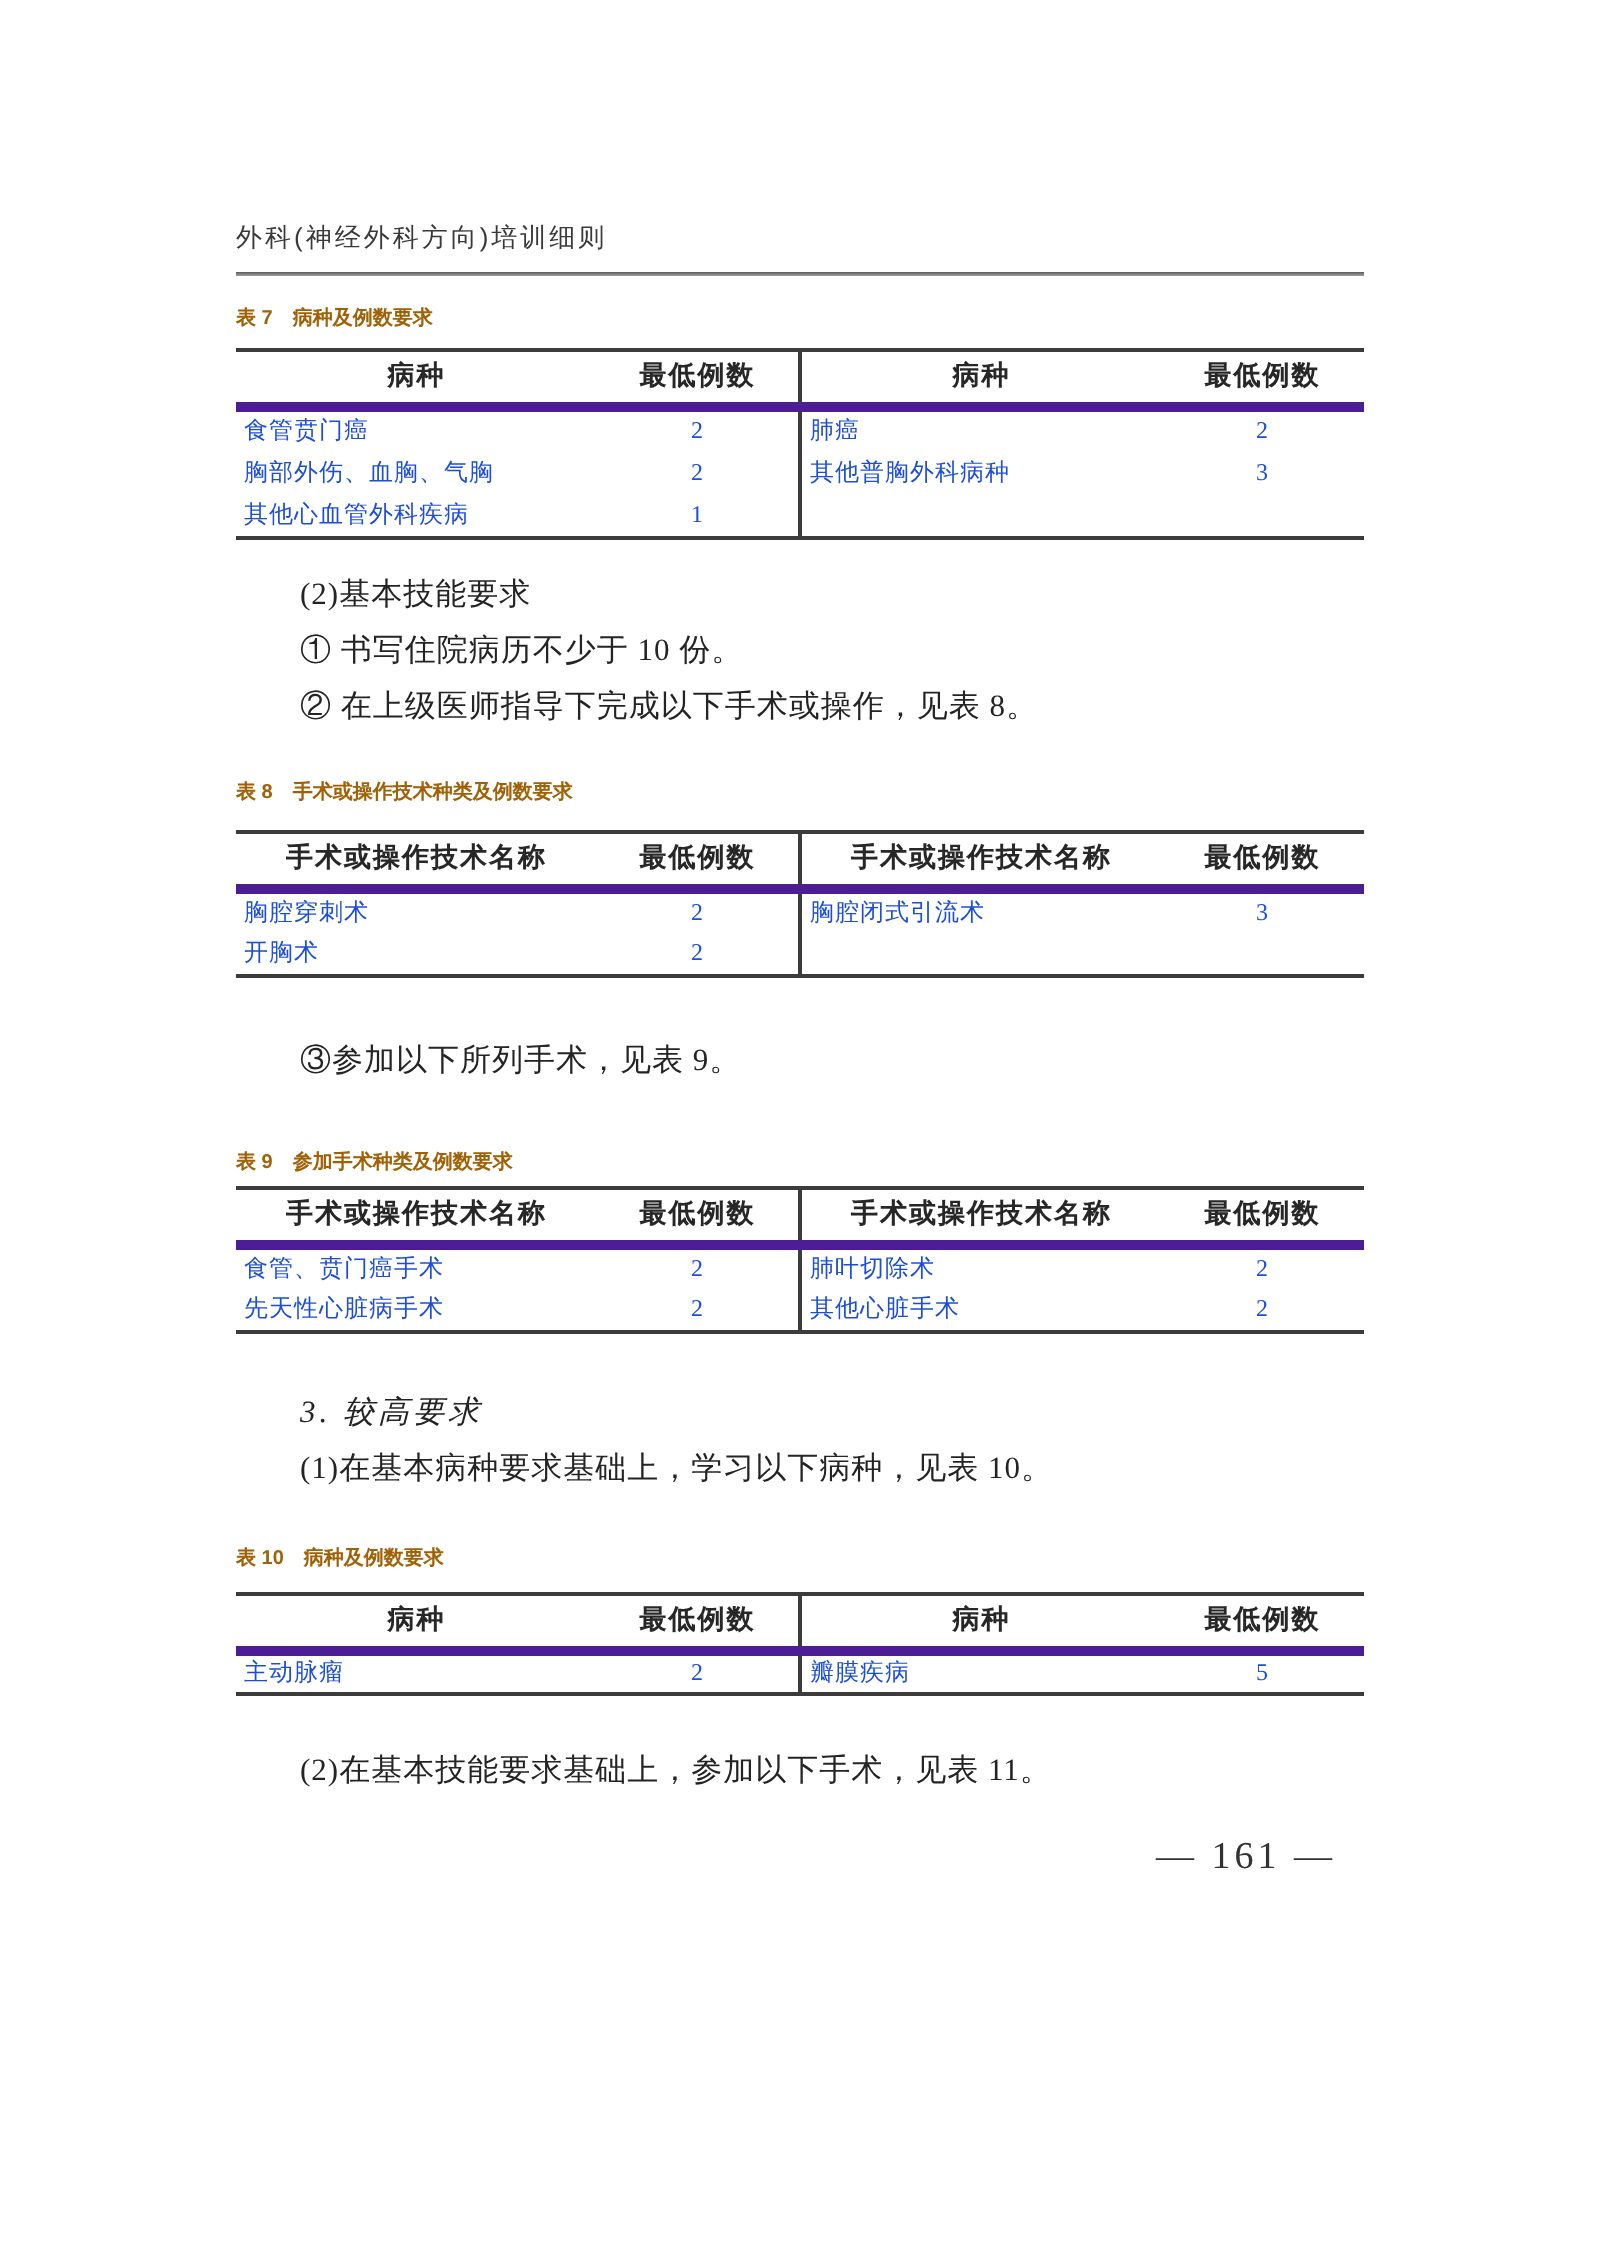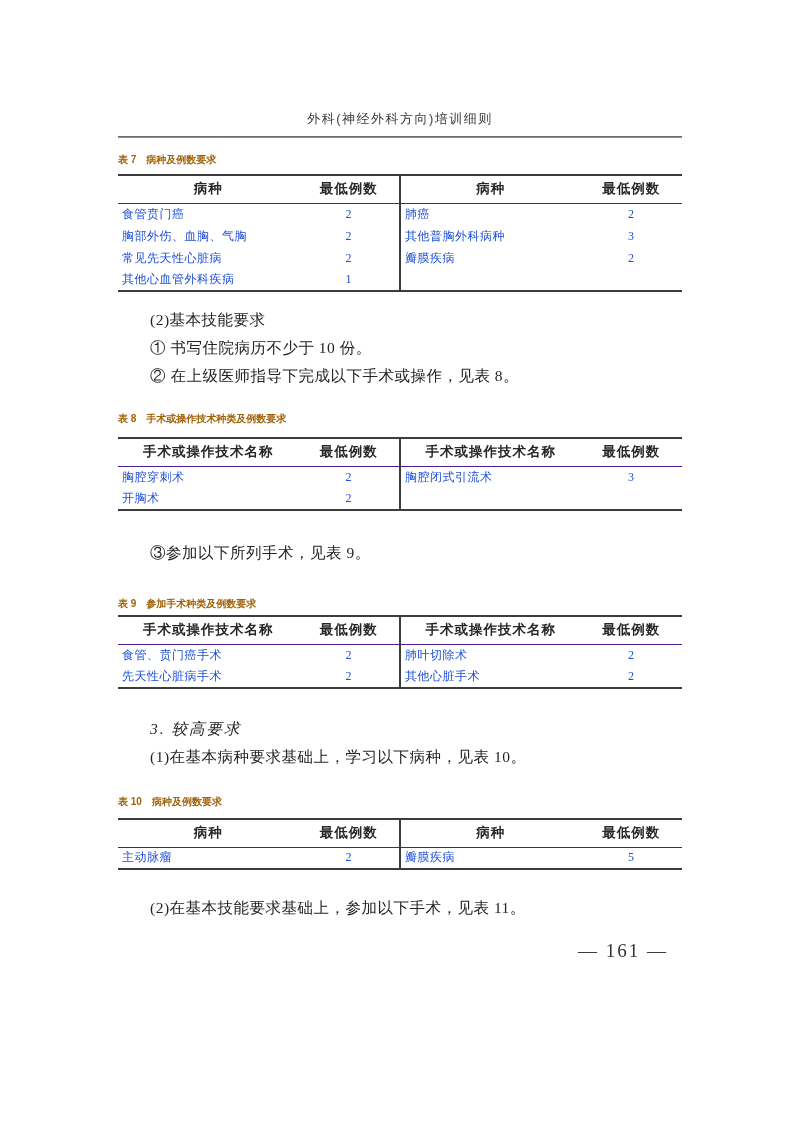--- a/index.html
+++ b/index.html
@@ -11,21 +11,21 @@
     overflow: hidden;
   }
   .page {
     width: 800px; height: 1131px;
     padding: 0 118px;
     position: relative;
   }
   
   .running-head {
     margin-top: 110px;
-    text-align: center;
+    text-align: left;
     font-family: "Liberation Sans", "DejaVu Sans", sans-serif;
     font-size: 13px;
     letter-spacing: 1.5px;
     color: #3a3a3a;
   }
   .header-rule {
     margin-top: 8px;
     height: 2px;
     background: linear-gradient(#5c5c5c, #a0a0a0);
   }
@@ -51,21 +51,21 @@
   }
   table.doc-table col.c-name { width: 32%; }
   table.doc-table col.c-val  { width: 18%; }
   table.doc-table th {
     font-family: "Liberation Sans", "DejaVu Sans", sans-serif;
     font-weight: bold;
     font-size: 13.5px;
     color: #272727;
     text-align: center;
     vertical-align: middle;
-    border-bottom: 1px solid #4c1d95;
+    border-bottom: 5px solid #4c1d95;
     height: 28px;
     letter-spacing: 1px;
   }
   table.doc-table td {
     font-size: 12px;
     color: #1d4ed8;
     vertical-align: middle;
     height: 22px;
     letter-spacing: 0.5px;
   }
@@ -136,26 +136,20 @@
         <td class="name">肺癌</td>
         <td class="val">2</td>
       </tr>
       <tr>
         <td class="name">胸部外伤、血胸、气胸</td>
         <td class="val divider">2</td>
         <td class="name">其他普胸外科病种</td>
         <td class="val">3</td>
       </tr>
       <tr>
-        <td class="name">常见先天性心脏病</td>
-        <td class="val divider">2</td>
-        <td class="name">瓣膜疾病</td>
-        <td class="val">2</td>
-      </tr>
-      <tr>
         <td class="name">其他心血管外科疾病</td>
         <td class="val divider">1</td>
         <td class="name"></td>
         <td class="val"></td>
       </tr>
     </tbody>
   </table>
 
   <div class="group-basic">
     <div class="para">(2)基本技能要求</div>

